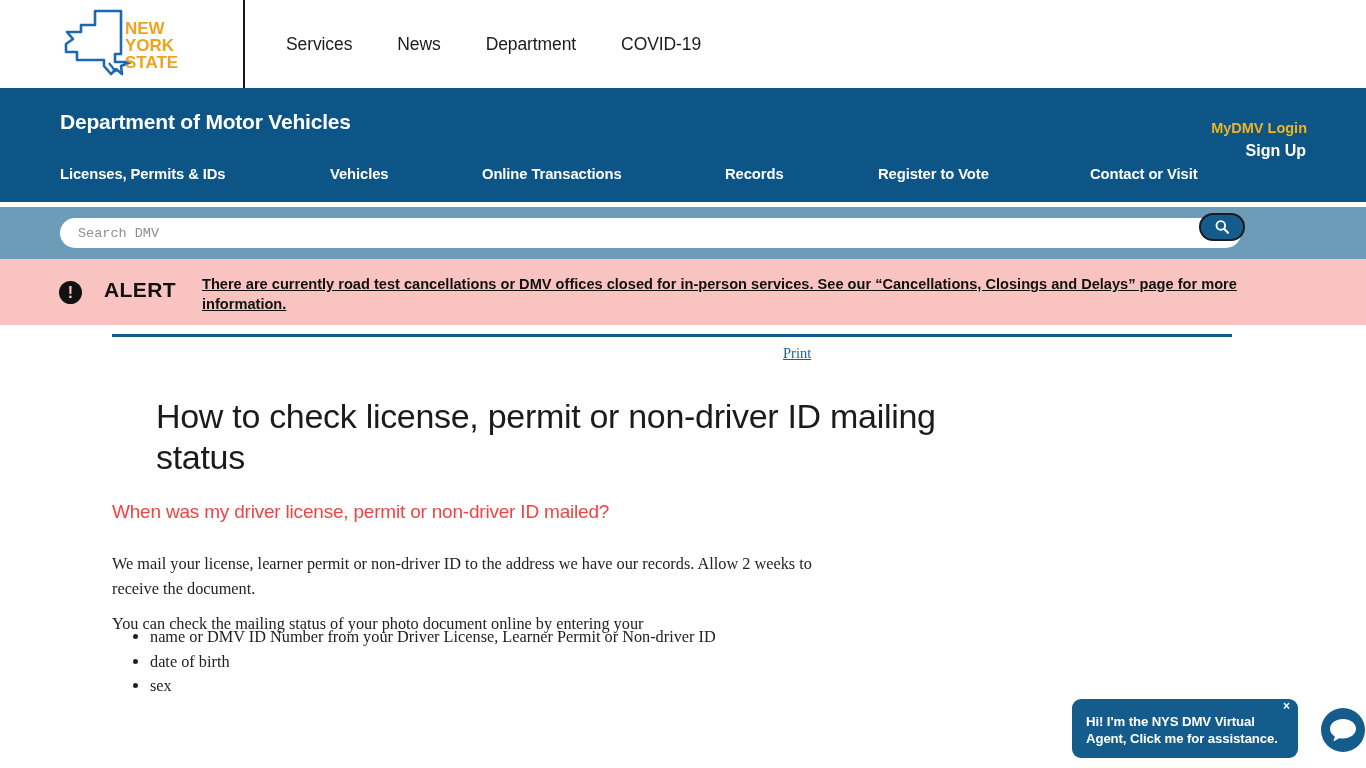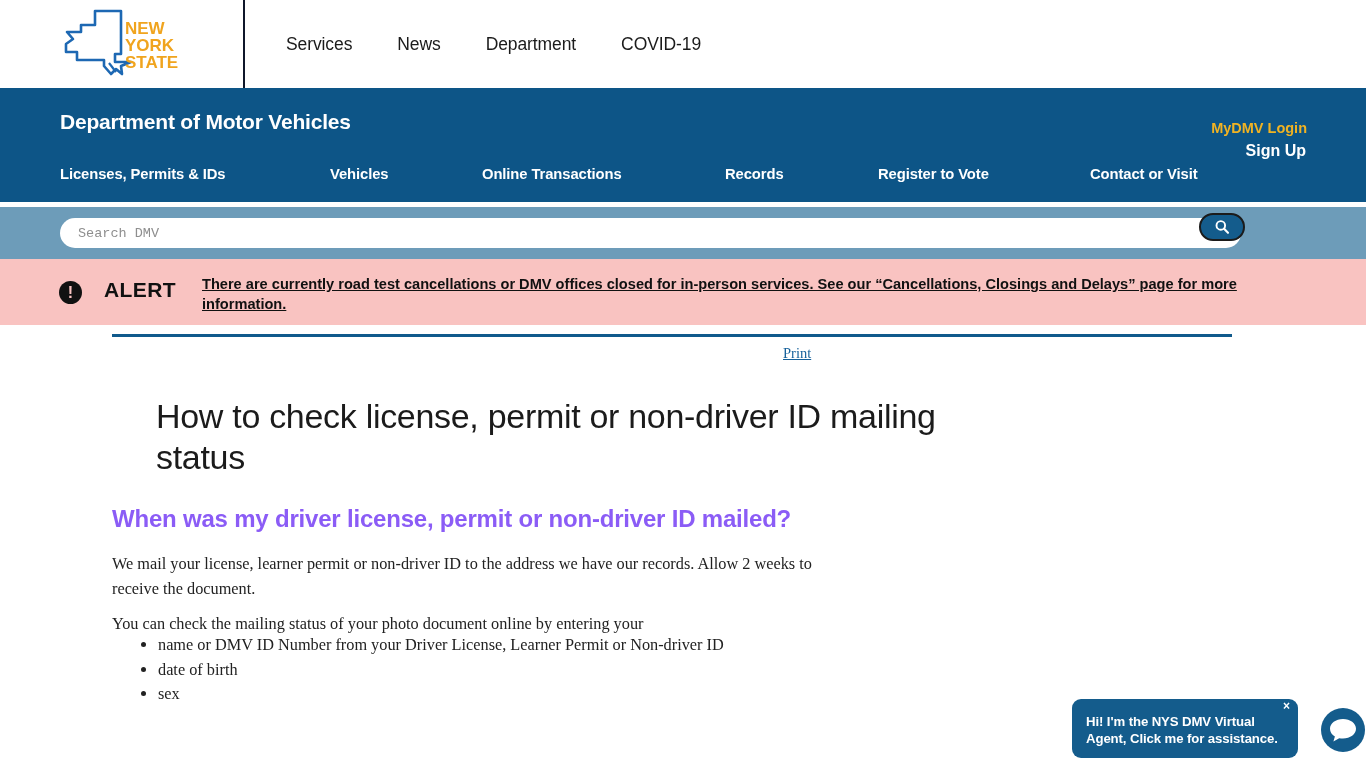--- a/index.html
+++ b/index.html
@@ -220,40 +220,40 @@
     font-weight: 400;
     color: #1b1b1b;
     line-height: 41px;
     letter-spacing: -0.3px;
     margin-left: 44px;
   }
   .section-head {
     position: absolute;
     left: 112px;
     top: 160px;
-    font-size: 24px;
-    font-weight: bold;
-    color: #8b5cf6;
+    font-size: 19px;
+    font-weight: normal;
+    color: #ef4444;
     letter-spacing: -0.2px;
   }
   .para {
     position: absolute;
     left: 112px;
     font-family: "Liberation Serif", serif;
     font-size: 16.3px;
     color: #222222;
     line-height: 25px;
   }
   .para1 { top: 210px; width: 745px; }
   .para2 { top: 270px; width: 745px; }
   .bullets {
     position: absolute;
     left: 112px;
     top: 300px;
-    margin: 8px;
+    margin: 0;
     padding-left: 38px;
     font-family: "Liberation Serif", serif;
     font-size: 16.3px;
     color: #222222;
   }
   .bullets li { line-height: 24.5px; }
 
   
   .chat-bubble {
     position: absolute;

